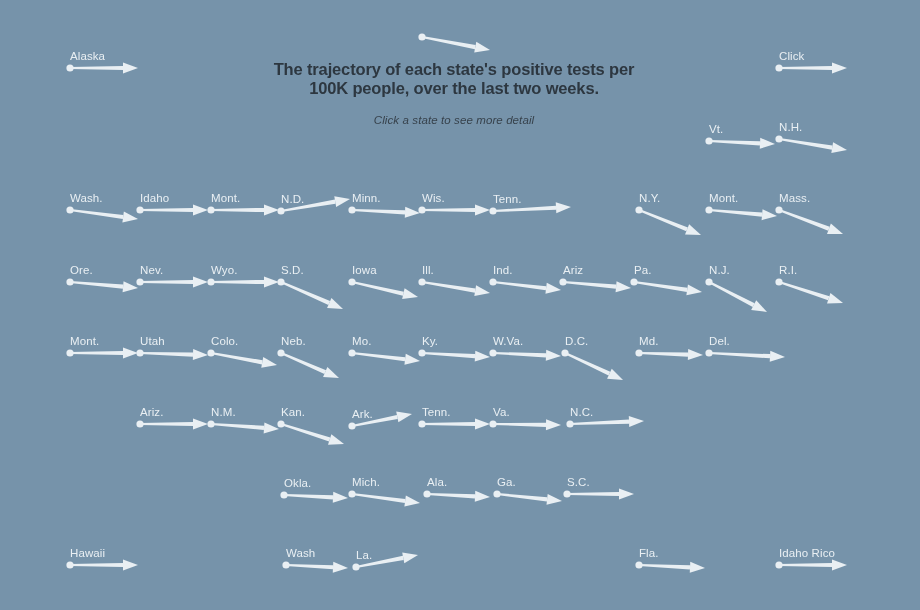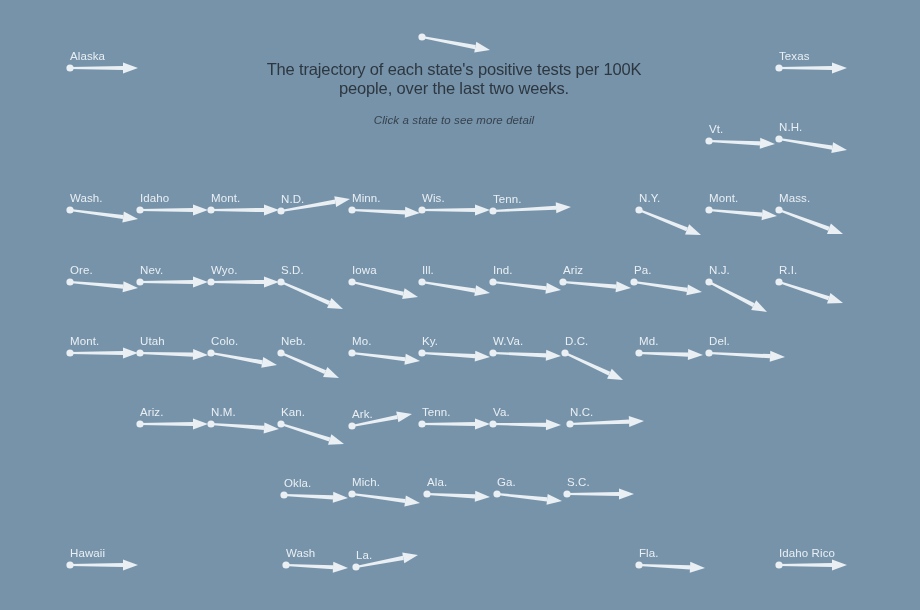--- a/index.html
+++ b/index.html
@@ -21,21 +21,21 @@
   #headline {
     position: absolute;
     left: 254px;
     top: 60px;
     width: 400px;
     text-align: center;
     pointer-events: none;
   }
   #headline .title {
     font-size: 16.5px;
-    font-weight: normal;
+    font-weight: bold;
     line-height: 1.16;
     color: #2d3740;
     letter-spacing: -0.15px;
   }
   #headline .subtitle {
     margin-top: 16px;
     font-size: 11.5px;
     font-style: italic;
     color: #37424c;
     letter-spacing: 0.1px;
@@ -81,21 +81,21 @@
         </svg>
       </div>
       <div class="cell" style="left: 422px; top: 37px;">
         <svg class="cell-spark" width="104" height="83" viewBox="0 0 104 83">
           <path d="M5.81222419269875,30.98221191511423 L58.87249207795392,42.24600791222113 L59.66115046861917,38.120717868741366 L6.18777580730125,29.01778808488577 Z" fill="#e9eff3"></path>
           <path d="M74,43 L58.23405433312967,45.58552842360952 L60.29958821344342,34.78119735735298 Z" fill="#e9eff3"></path>
           <circle cx="6" cy="30" r="3.6" fill="#e9eff3"></circle>
         </svg>
       </div>
       <div class="cell" style="left: 779px; top: 68px;">
-        <div class="cell-label">Texas</div>
+        <div class="cell-label">Click</div>
         <svg class="cell-spark" width="104" height="70" viewBox="0 0 104 70">
           <path d="M6,31 L59,32.1 L59,27.9 L6,29 Z" fill="#e9eff3"></path>
           <path d="M74,30 L59,35.5 L59,24.5 Z" fill="#e9eff3"></path>
           <circle cx="6" cy="30" r="3.6" fill="#e9eff3"></circle>
         </svg>
       </div>
       <div class="cell" style="left: 709px; top: 141px;">
         <div class="cell-label">Vt.</div>
         <svg class="cell-spark" width="102" height="73" viewBox="0 0 102 73">
           <path d="M5.95459233908135,30.9989685402103 L56.92011580891634,34.41671902066188 L57.110827984774666,30.22105115177862 L6.04540766091865,29.0010314597897 Z" fill="#e9eff3"></path>

